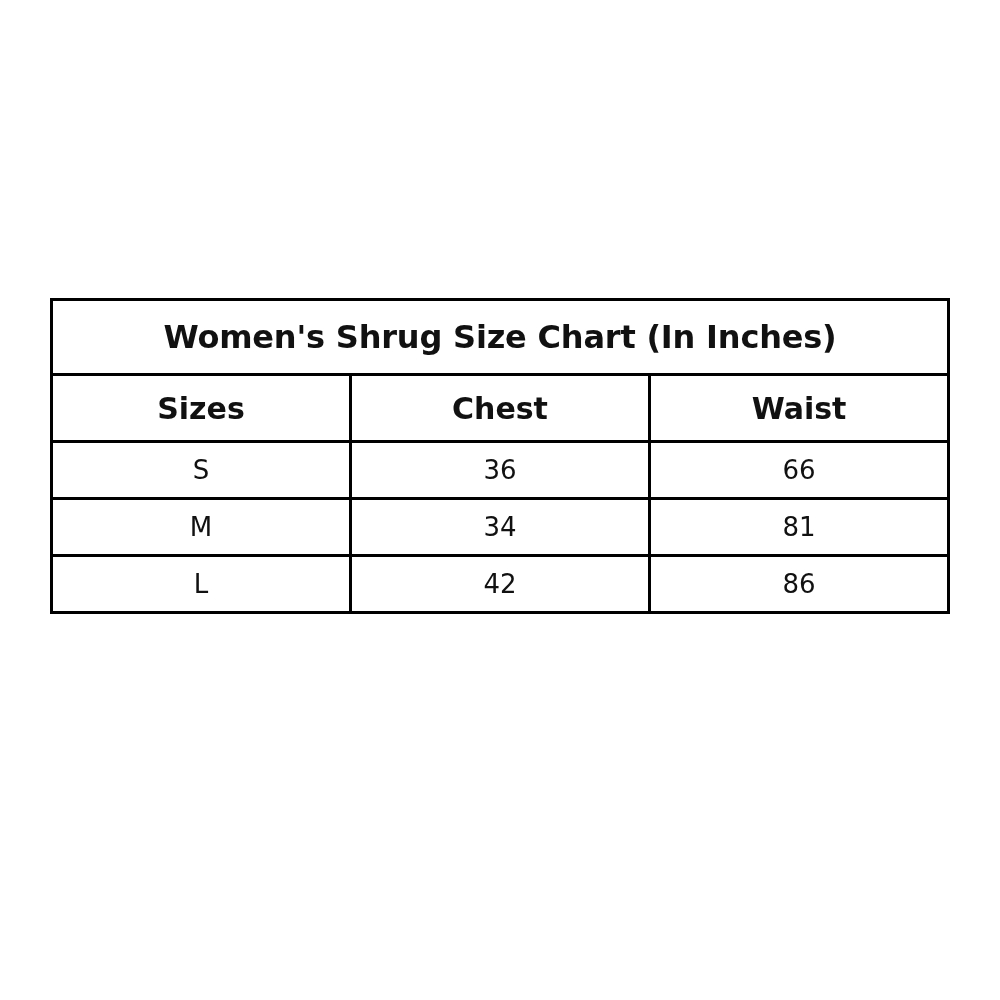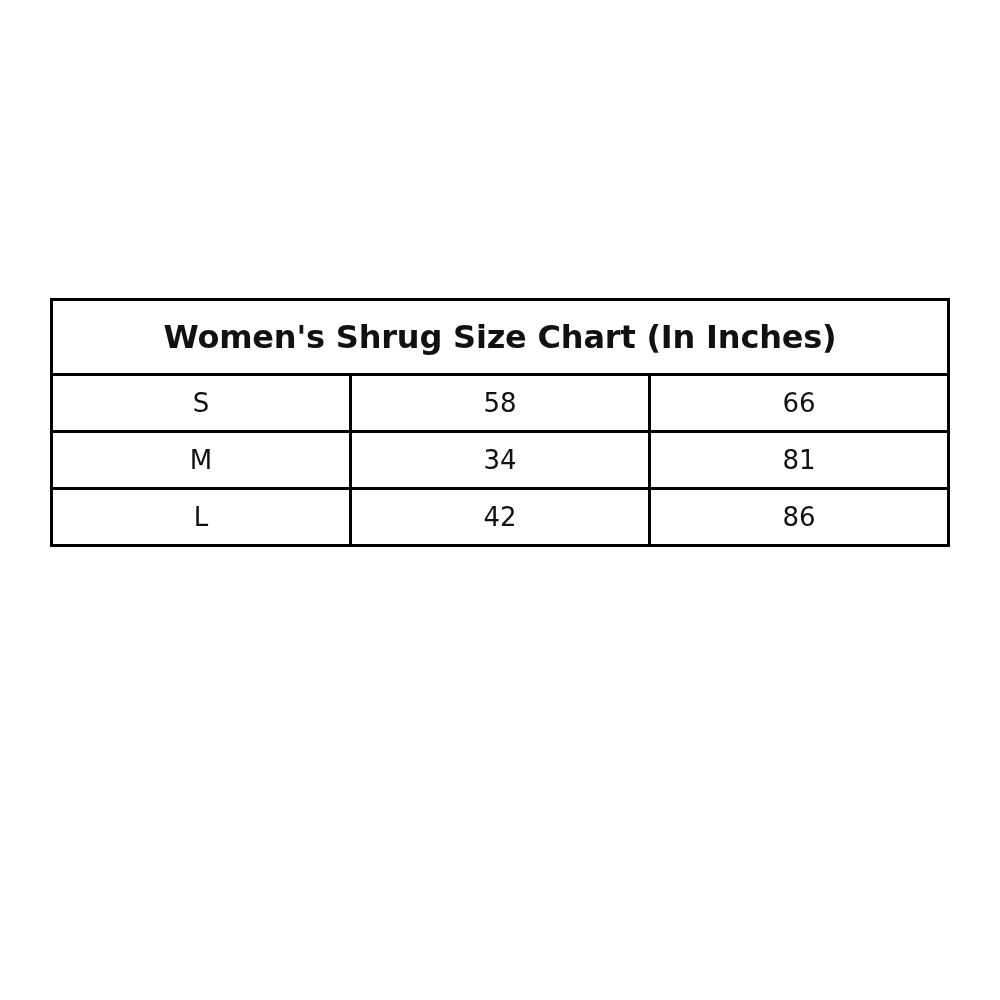--- a/index.html
+++ b/index.html
@@ -56,22 +56,27 @@
 </head>
 <body>
 
 <div class="chart-wrap">
   <table class="size-chart">
     <tbody>
       <tr>
         <td class="title-cell" colspan="3">Women's Shrug Size Chart (In Inches)</td>
       </tr>
       <tr>
+        <td class="header-cell col-a">Sizes</td>
+        <td class="header-cell col-b">Chest</td>
+        <td class="header-cell col-c">Waist</td>
+      </tr>
+      <tr>
         <td class="body-cell col-a">S</td>
-        <td class="body-cell col-b">58</td>
+        <td class="body-cell col-b">36</td>
         <td class="body-cell col-c">66</td>
       </tr>
       <tr>
         <td class="body-cell col-a">M</td>
         <td class="body-cell col-b">34</td>
         <td class="body-cell col-c">81</td>
       </tr>
       <tr>
         <td class="body-cell col-a">L</td>
         <td class="body-cell col-b">42</td>

